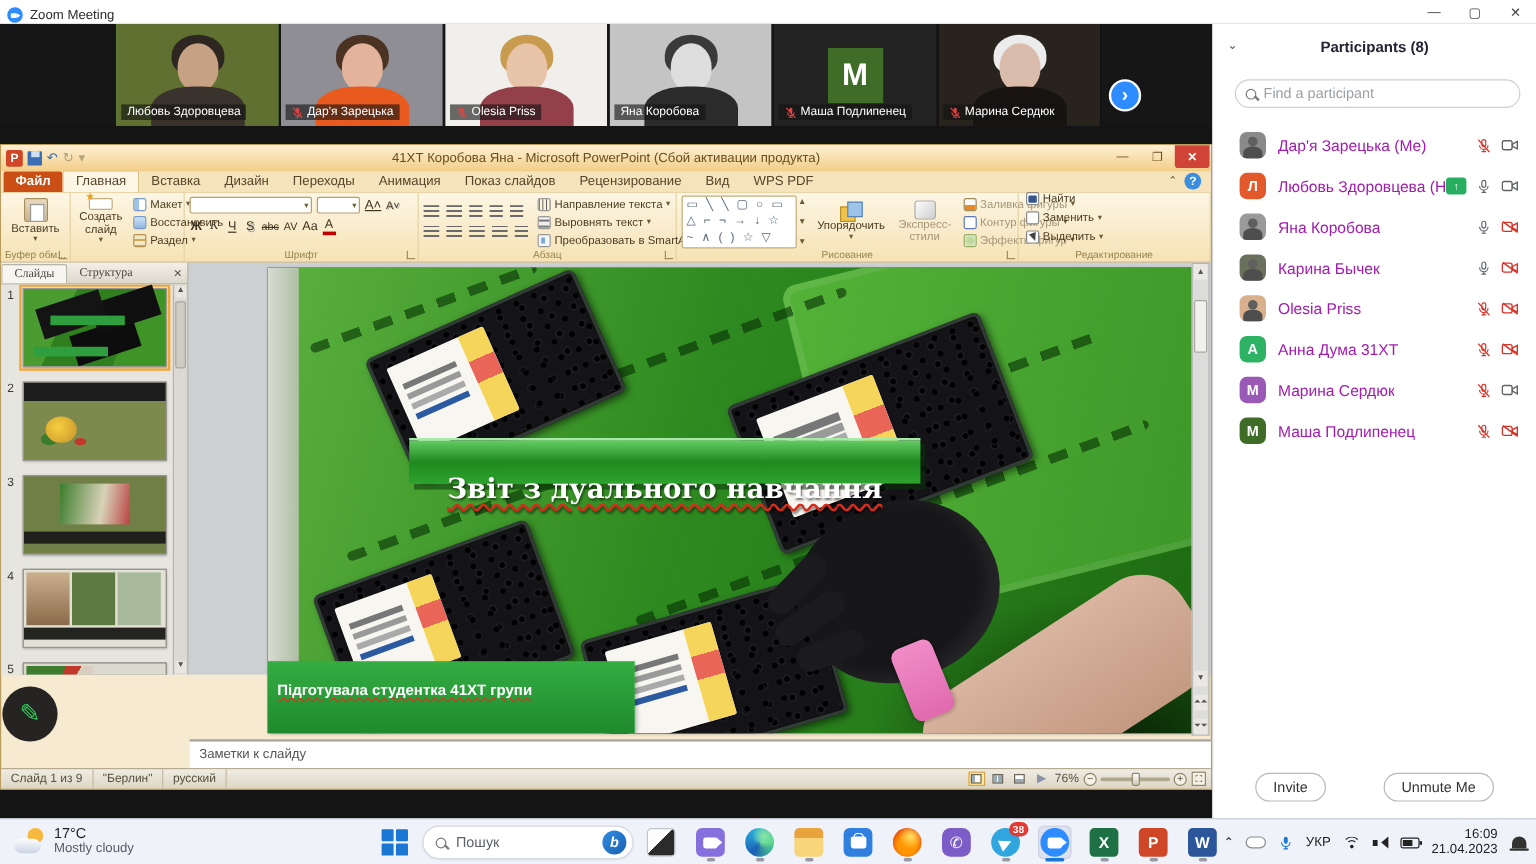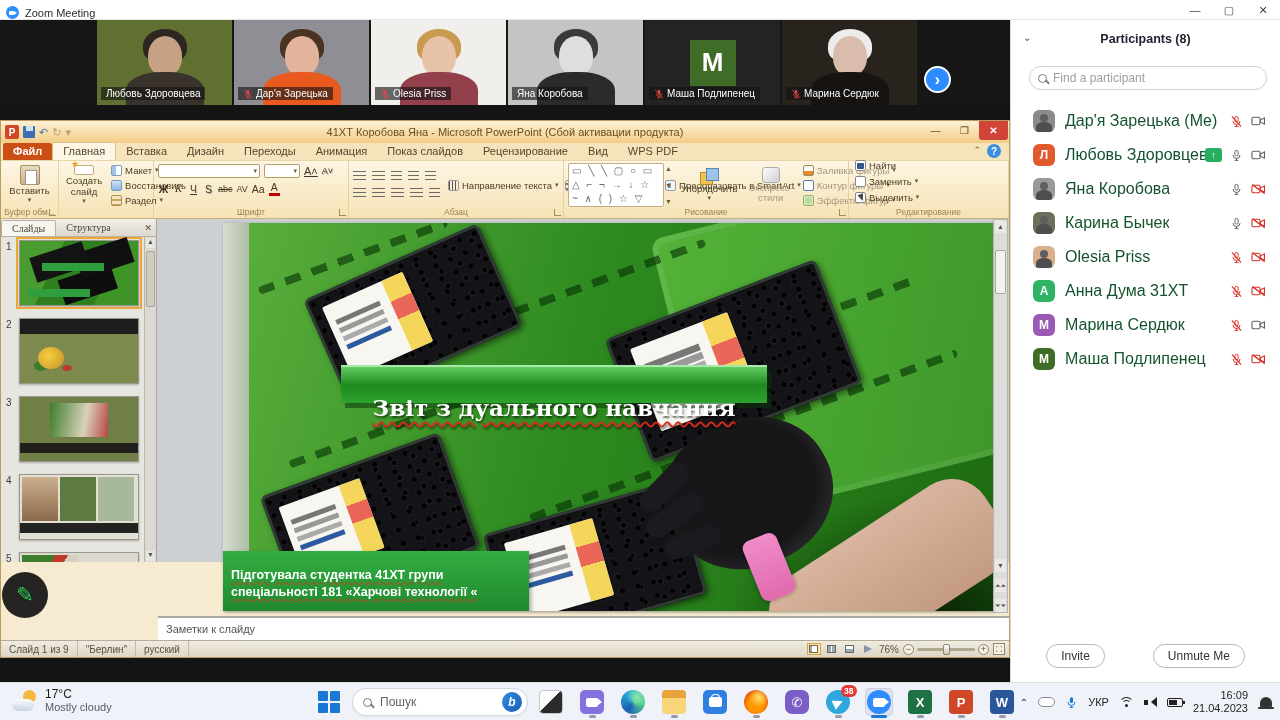--- a/index.html
+++ b/index.html
@@ -197,21 +197,21 @@
   .mag::after{content:"";position:absolute;width:5px;height:1.5px;background:#7a7a7a;transform:rotate(45deg);right:-4px;bottom:-1px;}
   .sb-search input{border:none;outline:none;font-size:12px;color:#333;width:100%;font-family:"Liberation Sans",sans-serif;}
   .sb-search input::placeholder{color:#9aa0a6;}
   .p-rows{position:absolute;left:0;top:84px;width:100%;}
   .p-row{height:34px;display:flex;align-items:center;padding:0 14px 0 22px;}
   .p-avatar{width:22px;height:22px;border-radius:6px;flex:none;display:flex;align-items:center;justify-content:center;overflow:hidden;position:relative;}
   .p-avatar.photo{background:linear-gradient(#bbb,#888);}
   .p-avatar.photo::before{content:"";position:absolute;left:50%;top:4px;width:8px;height:8px;margin-left:-4px;border-radius:50%;background:#5f5f5f;}
   .p-avatar.photo::after{content:"";position:absolute;left:50%;top:12px;width:16px;height:10px;margin-left:-8px;border-radius:50% 50% 0 0;background:#4e4e4e;}
   .p-letter{color:#fff;font-size:12px;font-weight:bold;}
-  .p-name{font-size:16px;color:#14532d;margin-left:10px;white-space:nowrap;overflow:hidden;}
+  .p-name{font-size:13px;color:#a21caf;margin-left:10px;white-space:nowrap;overflow:hidden;}
   .p-icons{margin-left:auto;display:flex;align-items:center;gap:8px;}
   .share-badge{display:none;width:17px;height:14px;background:#27ae60;border-radius:3px;color:#fff;font-size:9px;font-weight:bold;align-items:center;justify-content:center;}
   .share-badge.sharing{display:flex;}
   .p-mic,.p-cam{display:flex;}
   .p-mic.on,.p-cam.on{color:#5f6368;}
   .p-mic.muted,.p-cam.off{color:#d93025;}
   .p-mic svg .slash,.p-cam svg .slash{display:none;}
   .p-mic.muted svg .slash,.p-cam.off svg .slash{display:block;}
   .sb-actions{position:absolute;left:0;bottom:14px;width:100%;display:flex;justify-content:center;gap:48px;}
   .sb-btn{border:1px solid #b9b9b9;border-radius:12px;background:#fff;font-size:12px;color:#333;padding:4px 14px;font-family:"Liberation Sans",sans-serif;}
@@ -539,21 +539,21 @@
             <span class="bars b-c"></span>
           </div>
           <div style="display:flex;gap:6px;">
             <span class="bars"></span>
             <span class="bars"></span>
             <span class="bars"></span>
             <span class="bars"></span>
             <span class="bars b-c"></span>
           </div>
         </div>
-        <div style="display:flex;flex-direction:row;justify-content:center;gap:2px;">
+        <div style="display:flex;flex-direction:column;justify-content:center;gap:2px;">
           <div class="sbtn">
               <span class="mini m-dir"></span>
               <span>Направление текста</span>
               <span class="caret">▾</span>
             </div>
           <div class="sbtn">
               <span class="mini m-alignv"></span>
               <span>Выровнять текст</span>
               <span class="caret">▾</span>
             </div>
@@ -715,21 +715,20 @@
               <div class="finger" style="left:-18px;top:80px;width:58px;height:22px;transform:rotate(8deg);"></div>
             </div>
             <div class="arm" style="left:540px;top:300px;width:250px;height:108px;transform:rotate(-33deg);"></div>
             <div class="watch" style="left:528px;top:312px;width:36px;height:64px;transform:rotate(-22deg);"></div>
 
             <div class="banner">
               <span class="slide-title">Звіт з дуального навчання</span>
             </div>
             <div class="credit">
               <div class="credit-line misspell">Підготувала студентка 41ХТ групи</div>
-              <div class="credit-line misspell">спеціальності 181 «Харчові технології «</div>
             </div>
           </div>
         </div>
 
         <div class="vscroll">
           <div class="vs-btn" style="top:0;">▲</div>
           <div class="vs-thumb"></div>
           <div class="vs-btn" style="bottom:40px;">▼</div>
           <div class="vs-btn" style="bottom:20px;">⏶⏶</div>
           <div class="vs-btn" style="bottom:0;">⏷⏷</div>

